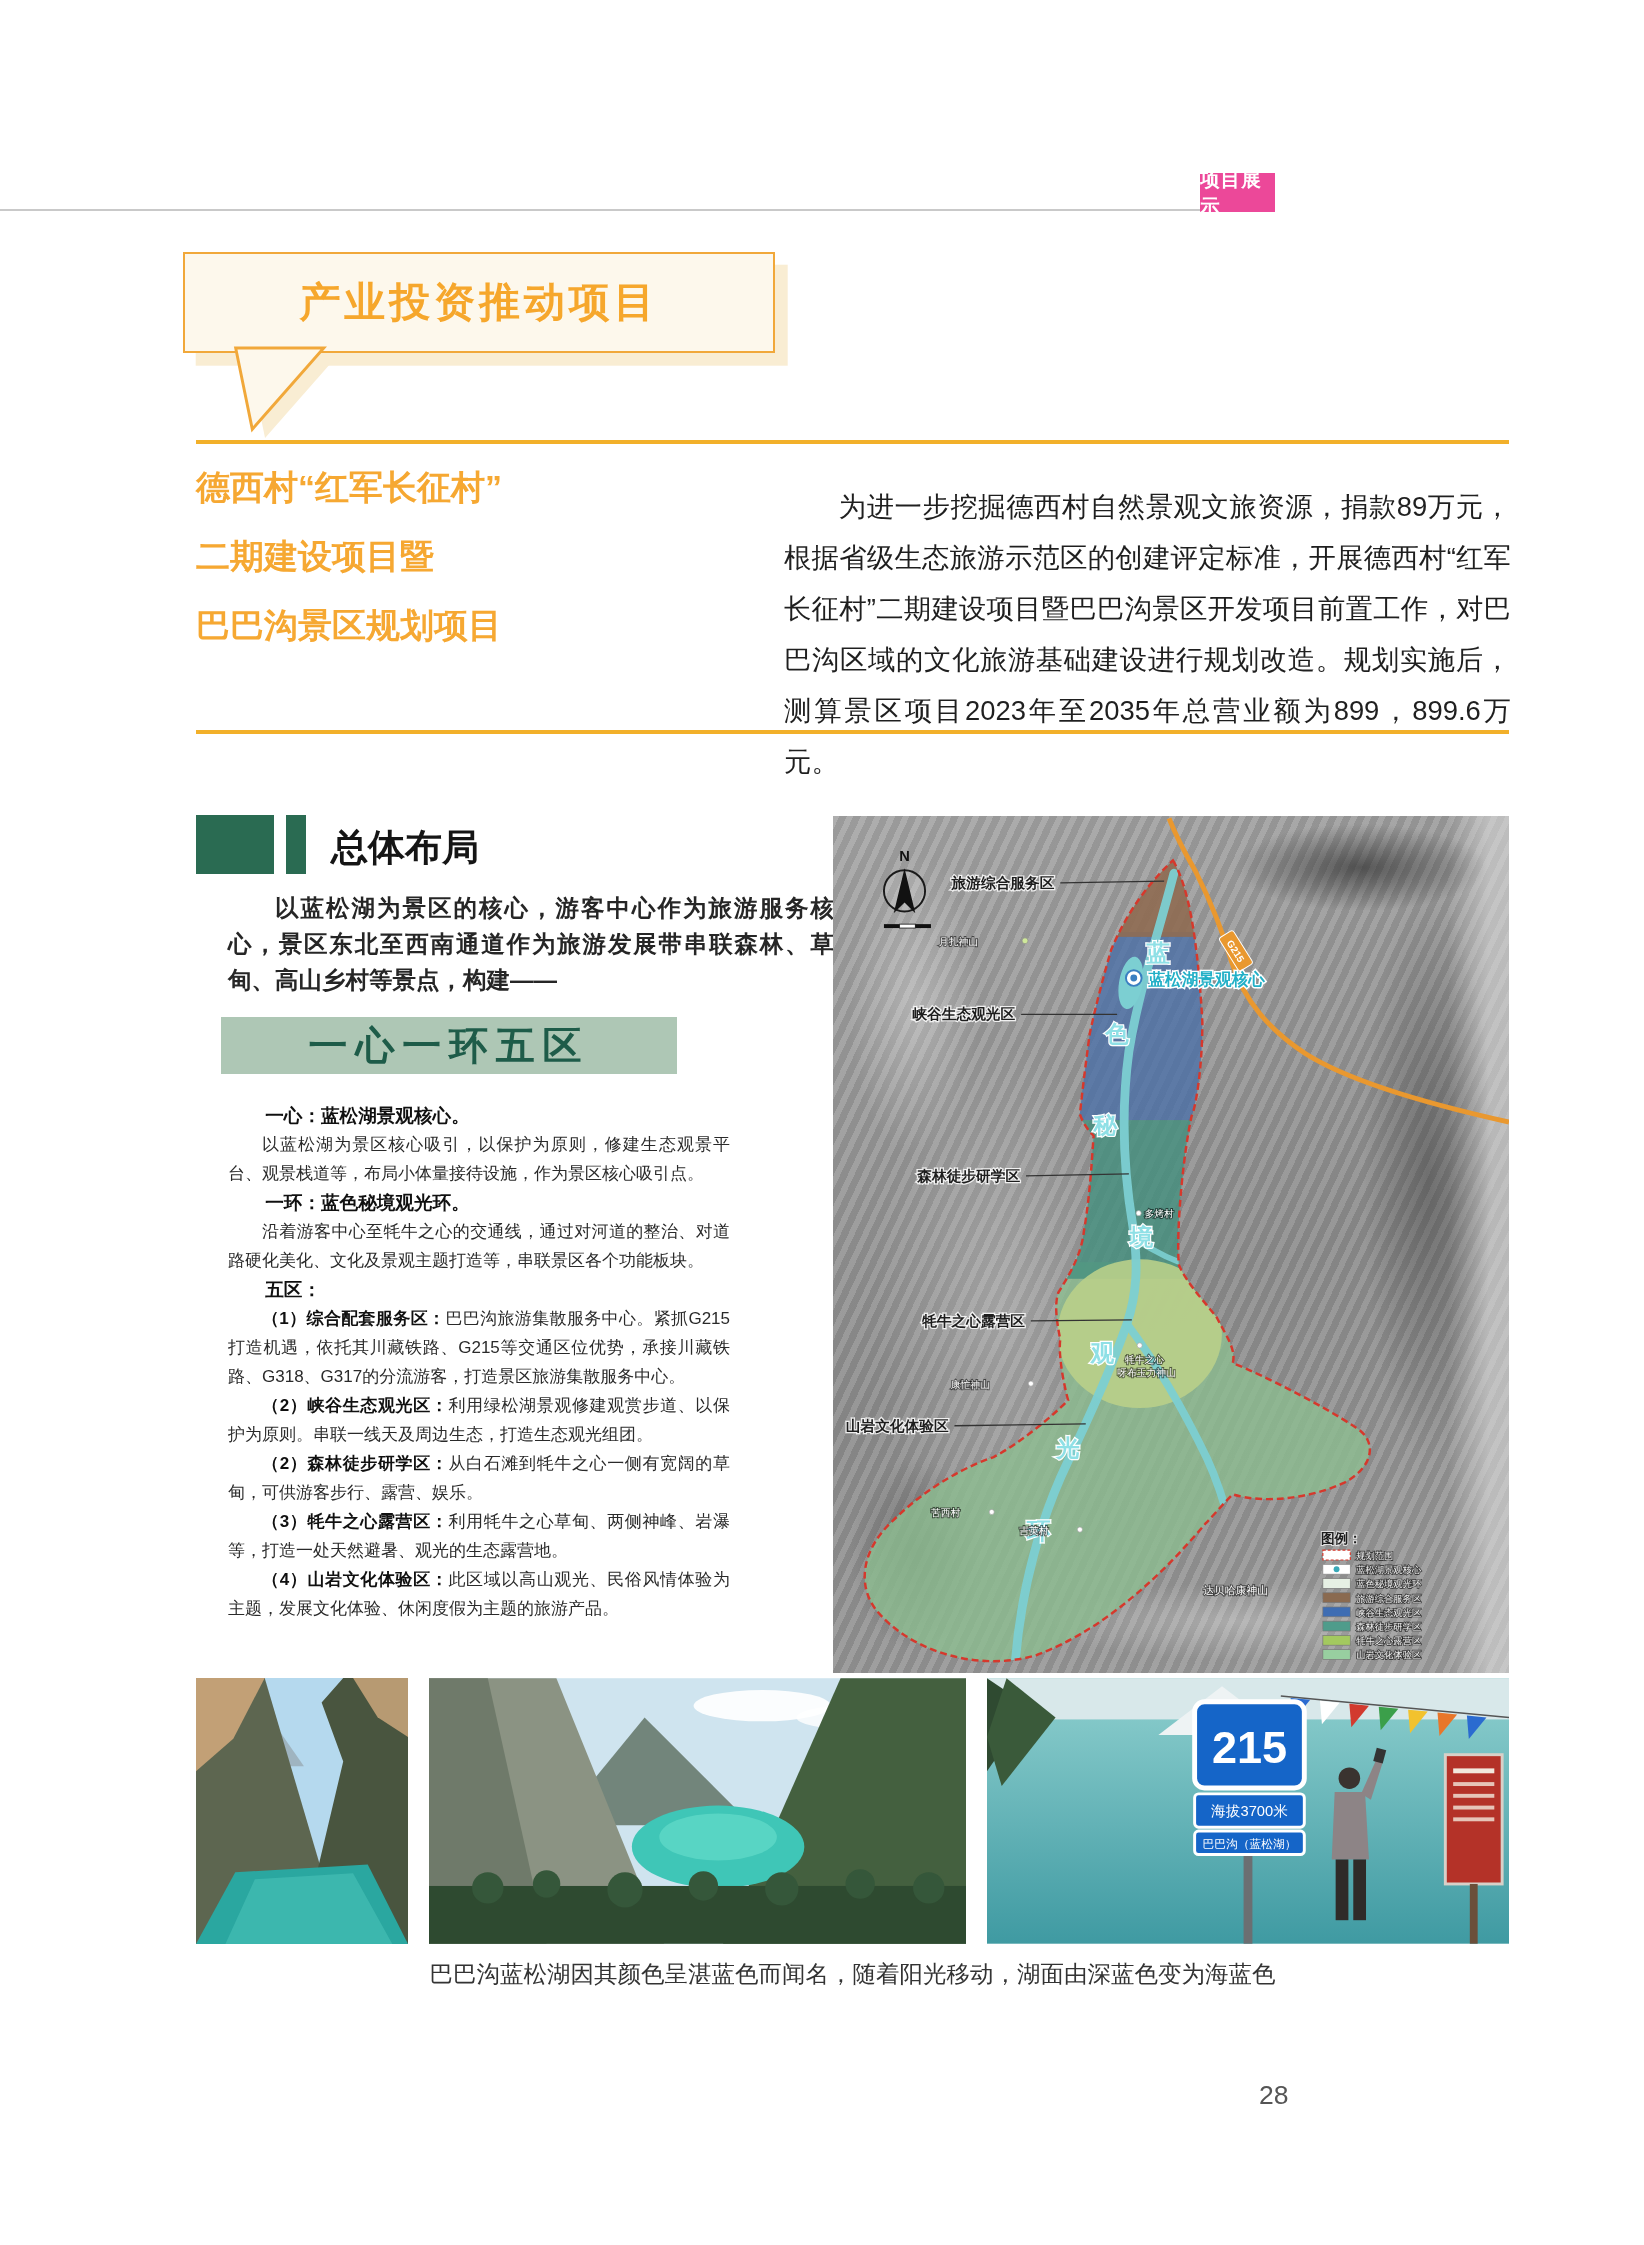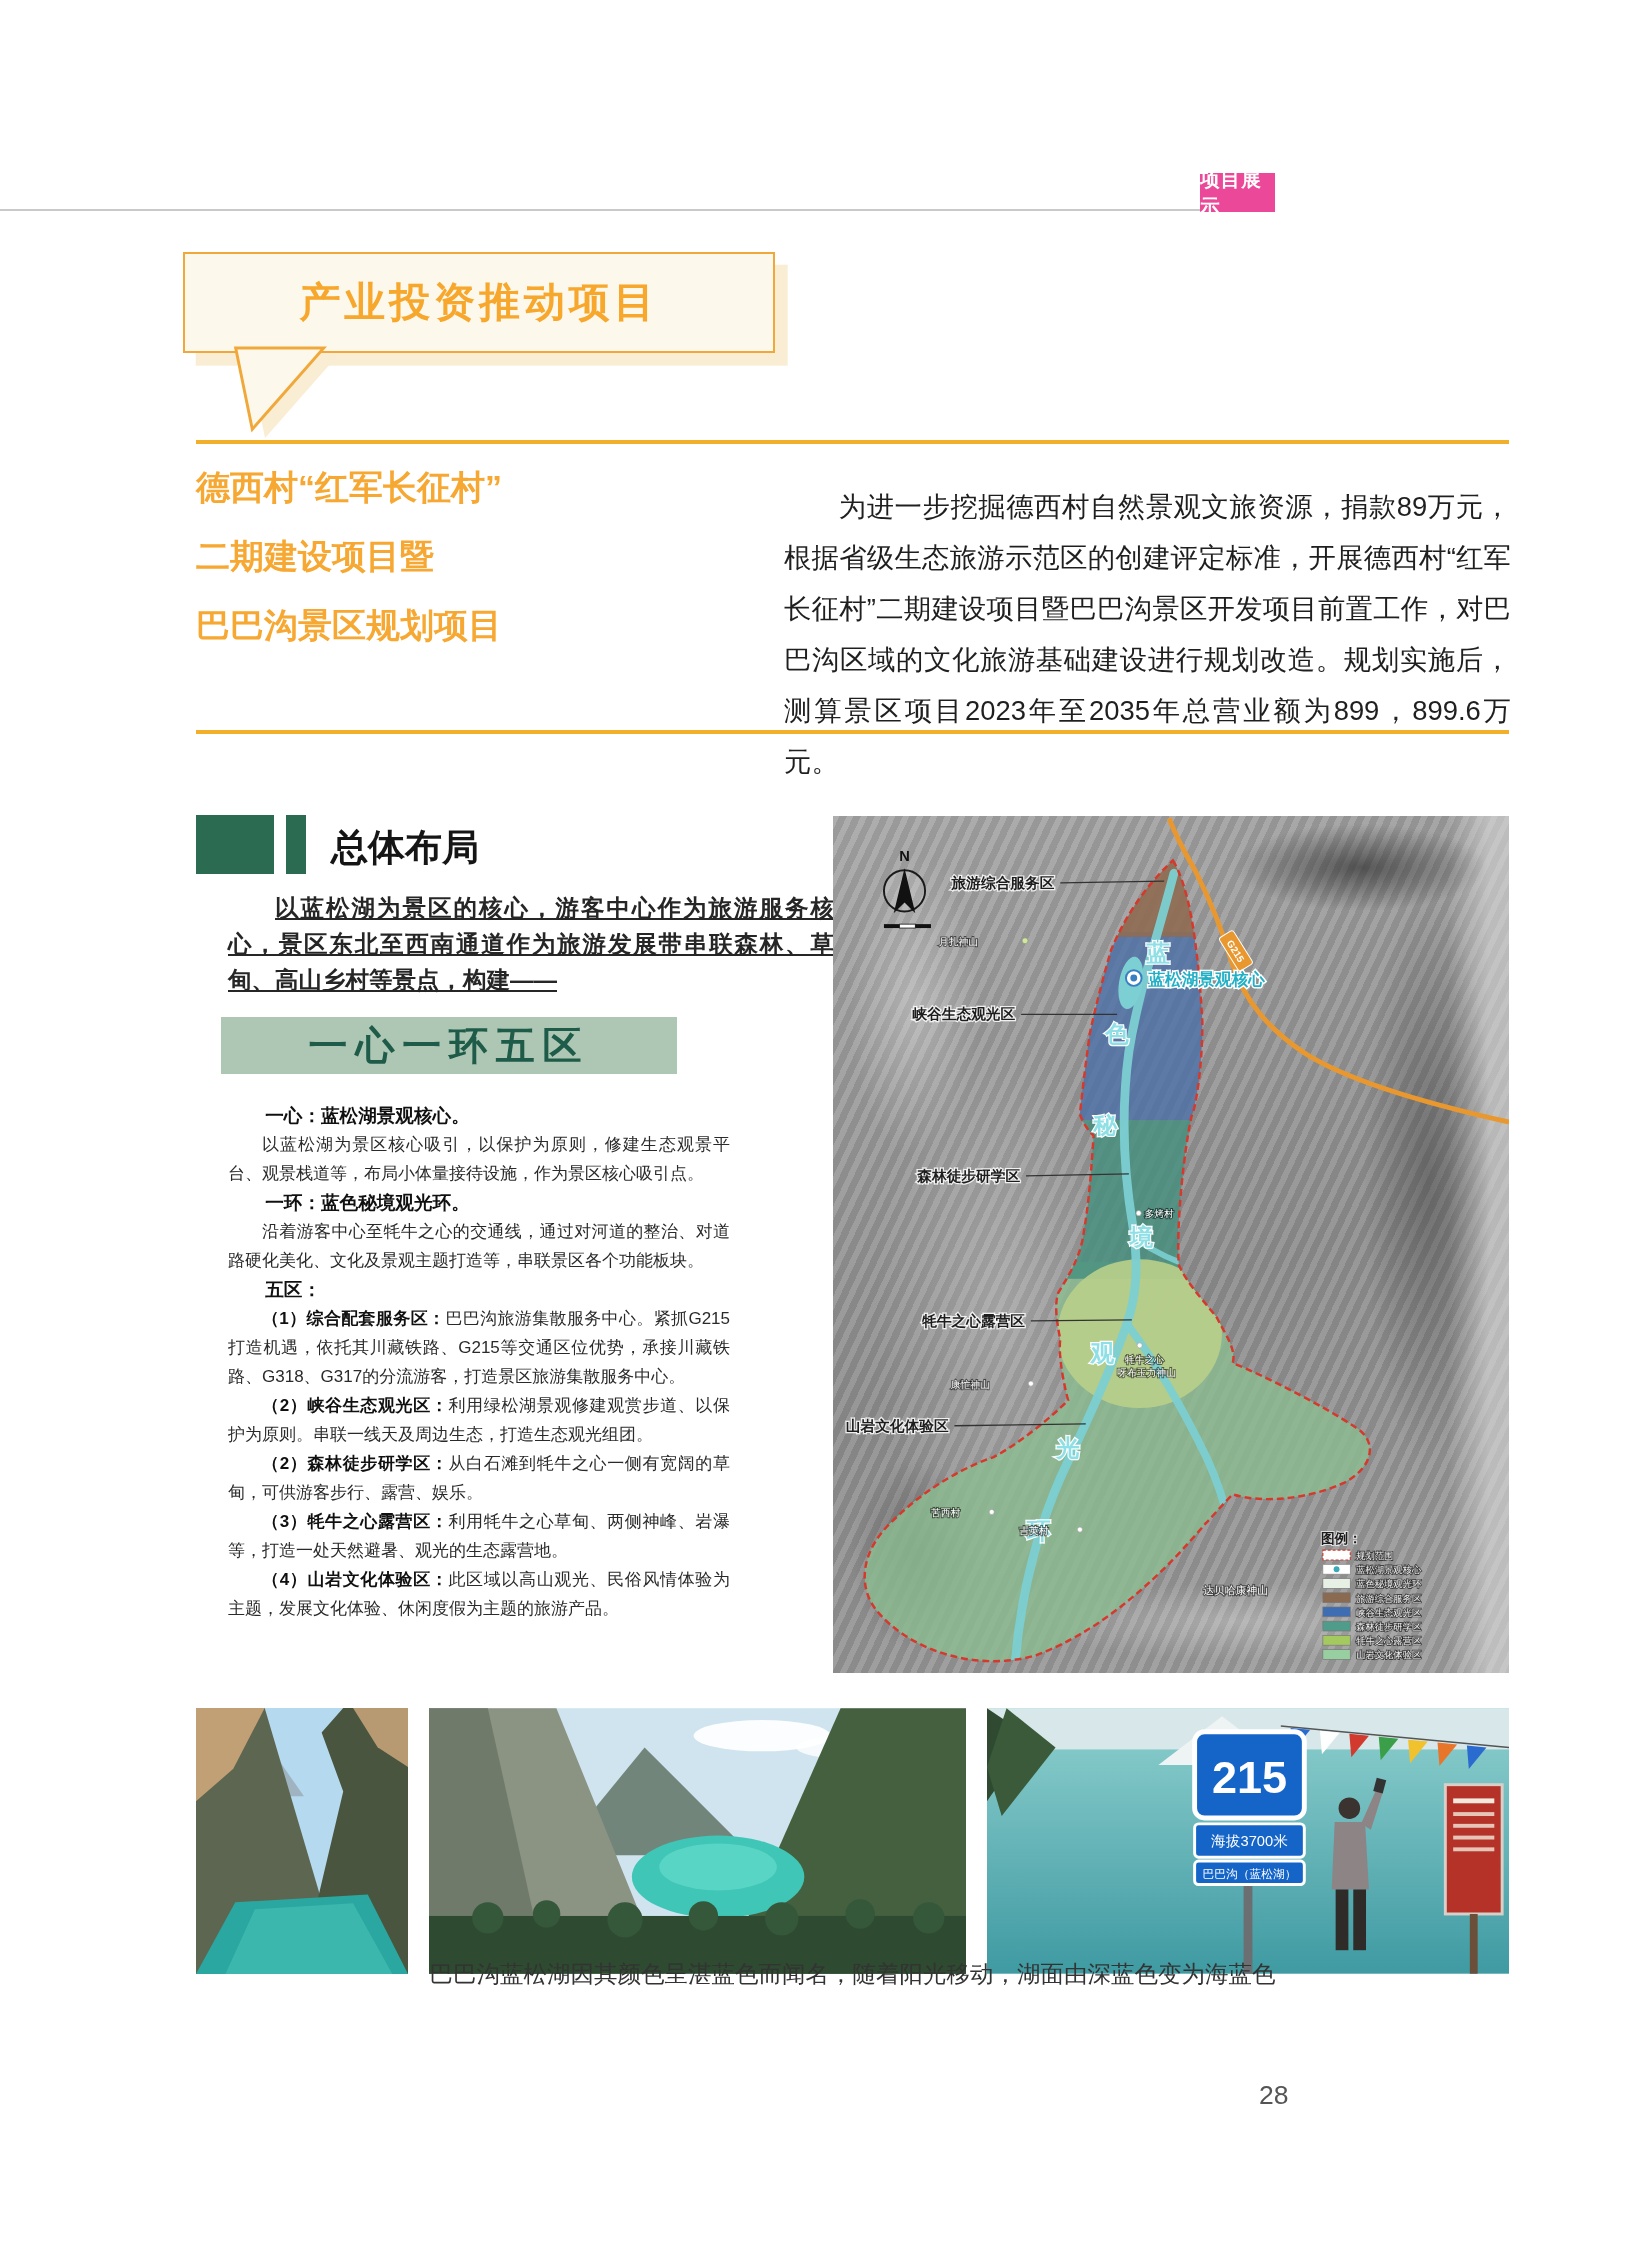--- a/index.html
+++ b/index.html
@@ -23,21 +23,21 @@
 
   .proj-heading{left:196px;top:453px;width:549px;color:#f6a832;font-weight:800;font-size:34px;line-height:69px;}
   .proj-para{left:784px;top:481px;width:727px;font-size:27.4px;line-height:51px;color:#1f1f1f;
              text-align:justify;text-indent:2em;}
 
   .sec-block1{left:196px;top:815px;width:78px;height:59px;background:#2a6b52;}
   .sec-block2{left:286px;top:815px;width:19.6px;height:59px;background:#2a6b52;}
   .sec-title{left:331px;top:823px;font-size:37px;font-weight:800;color:#151515;}
 
   .sec-intro{left:228px;top:890px;width:606px;font-size:23.5px;line-height:36px;font-weight:600;
-             color:#262626;text-align:justify;text-indent:2em;text-decoration:underline;}
+             color:#262626;text-align:justify;text-indent:2em;}
 
   .slogan{left:221px;top:1017px;width:456px;height:57px;background:#aec7b5;color:#1e5c49;
           font-size:39px;font-weight:800;letter-spacing:7.8px;display:flex;align-items:center;justify-content:center;}
 
   .body-col{left:228px;top:1086px;width:502px;font-size:17px;line-height:29px;color:#2a2a2a;text-align:justify;margin-top:15px;}
   .body-col p{margin:0;text-indent:2em;}
   .body-col p.lead{font-size:18.6px;font-weight:700;color:#101010;}
   .body-col .zn{font-weight:700;color:#101010;}
 
   
@@ -57,21 +57,21 @@
   .callout{font-size:15px;font-weight:600;fill:#1d1d1d;paint-order:stroke;stroke:rgba(255,255,255,.85);stroke-width:2.5px;}
   .wlbl{fill:#ffffff;paint-order:stroke;stroke:rgba(0,0,0,.55);stroke-width:2px;font-size:10px;}
   .ring{fill:#8fe0e6;paint-order:stroke;stroke:#ffffff;stroke-width:2.5px;font-size:24px;font-weight:700;}
   .core{fill:#23b0c7;paint-order:stroke;stroke:#ffffff;stroke-width:3px;font-size:17px;font-weight:700;}
   .legend-title{font-size:14px;font-weight:700;fill:#1c1c1c;paint-order:stroke;stroke:rgba(255,255,255,.7);stroke-width:2px;}
   .legend-label{fill:#f2f2f2;paint-order:stroke;stroke:rgba(0,0,0,.6);stroke-width:1.8px;font-size:9.5px;}
   .north-n{font-size:15px;font-weight:700;fill:#111;}
   .g215{font-size:10px;font-weight:700;fill:#fff;}
 
   
-  .photo{top:1678px;height:266px;overflow:hidden;margin-top:30px;}
+  .photo{top:1678px;height:266px;overflow:hidden;}
   .ph1{left:196px;width:212px;} .ph2{left:429px;width:537px;} .ph3{left:987px;width:522px;}
   .caption{left:196px;top:1958px;width:1313px;text-align:center;font-size:23.5px;color:#333;}
   .pagenum{left:1259px;top:2080px;font-size:26.5px;color:#555;}
 </style>
 </head>
 <body>
 
 <div class="page">
 
   <div class="abs top-rule"></div>

